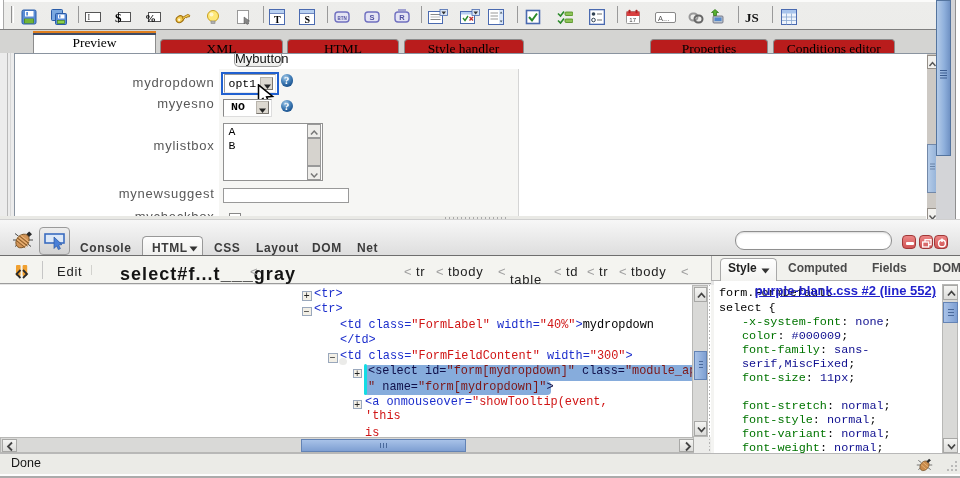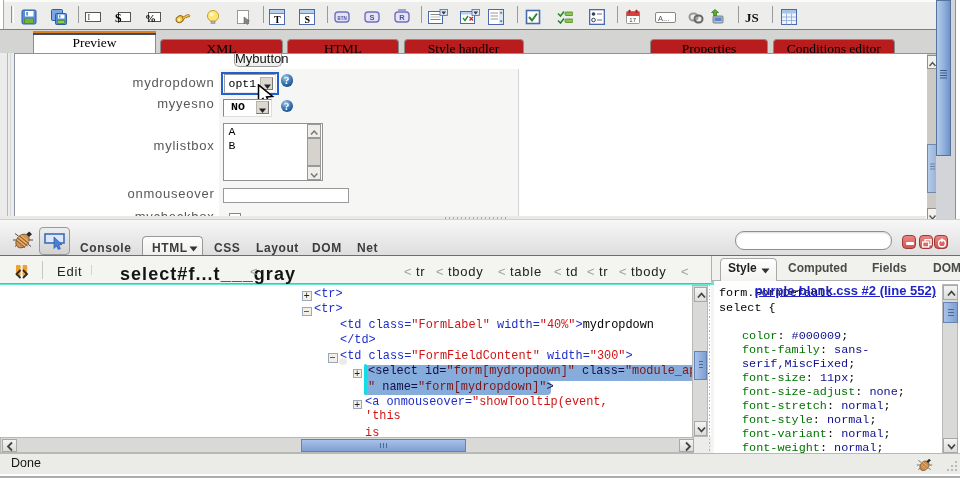--- a/index.html
+++ b/index.html
@@ -26,21 +26,21 @@
 .flabel{position:absolute;right:721.5px;color:#585858;font-size:13px;letter-spacing:0.75px;}
 .qicon{position:absolute;width:12.5px;height:12.5px;border-radius:50%;background:radial-gradient(circle at 38% 28%,#a8cce8 0%,#4884bc 40%,#1c5490 75%,#143f6e 100%);}
 .qicon:after{content:"?";position:absolute;left:0;top:0;width:12.5px;text-align:center;font-size:11px;font-weight:bold;color:#fff;line-height:13.5px;font-family:"Liberation Serif",serif;}
 
 #in-sb{left:926.5px;top:1px;width:11px;height:165px;background:#fff;}
 
 #out-sb{left:936.3px;top:0;width:18.7px;height:219px;background:#d3d4d7;}
 #out-sb .thumb{position:absolute;left:0;top:0;width:14.7px;height:156px;background:linear-gradient(90deg,#b4cbe8,#8fb0dc 55%,#7092c4);border:1px solid #54749e;box-sizing:border-box;}
 #rmargin{left:955px;top:0;width:5px;height:219px;background:#fff;border-left:1.6px solid #8f8f8f;box-sizing:border-box;}
 
-#fb{left:0;top:219px;width:960px;height:259px;background:#5eead4;text-decoration:underline;}
+#fb{left:0;top:219px;width:960px;height:259px;background:#e5e5e5;text-decoration:underline;}
 #fb-tb{position:absolute;left:0;top:0;width:960px;height:37px;background:linear-gradient(#f7f7f7,#dddddd);border-top:1px solid #cfcfcf;box-sizing:border-box;}
 #fb-tb .bot{position:absolute;left:0;top:35.2px;width:960px;height:1.8px;background:#6e6e6e;}
 .fbtab{position:absolute;font-weight:bold;font-size:12px;color:#3c3c3c;top:21px;letter-spacing:0.6px;}
 #fb-bc{position:absolute;left:0;top:37px;width:711px;height:28px;background:#f4f4f0;border-bottom:1.5px solid #9c9c9c;box-sizing:border-box;font-size:12.5px;color:#222;}
 #fb-style-hd{position:absolute;left:711px;top:37px;width:249px;height:25px;background:#f1f1ed;border-bottom:1.5px solid #b2b2b2;border-left:1px solid #b0b0b0;box-sizing:border-box;}
 #fb-html{position:absolute;left:0;top:66px;width:711px;height:187px;background:#fff;overflow:hidden;font-family:"Liberation Mono",monospace;font-size:11.9px;}
 #fb-splitter{position:absolute;left:710.5px;top:66px;width:3.5px;height:187px;background:#f4f4f2;}
 #fb-stylep{position:absolute;left:714px;top:62px;width:246px;height:191px;background:#fff;overflow:hidden;font-family:"Liberation Mono",monospace;font-size:11.8px;}
 #fb-status{position:absolute;left:0;top:234px;width:960px;height:25px;background:#ebebe7;border-top:1px solid #b8b8b8;box-sizing:border-box;}
 #fb-status .bedge{position:absolute;left:0;top:20px;width:960px;height:1.6px;background:#fdfdfd;}
@@ -323,21 +323,21 @@
       <div style="position:absolute;left:0;top:0;width:14.5px;height:14px;background:#eeedea;border:1px solid #999;box-sizing:border-box;"><svg width="12" height="12">
               <path d="M3 7.5 L6.2 4 L9.4 7.5" stroke="#777" stroke-width="1.5" fill="none"></path>
             </svg></div>
       <div style="position:absolute;left:0;top:14px;width:14.5px;height:28px;background:#d6d3ce;border:1px solid #999;box-sizing:border-box;"></div>
       <div style="position:absolute;left:0;bottom:0;width:14.5px;height:14px;background:#eeedea;border:1px solid #999;box-sizing:border-box;"><svg width="12" height="12">
               <path d="M3 4.5 L6.2 8 L9.4 4.5" stroke="#777" stroke-width="1.5" fill="none"></path>
             </svg></div>
     </div>
   </div>
 
-  <div class="flabel" style="top:133px;">onmouseover</div>
+  <div class="flabel" style="top:133px;">mynewsuggest</div>
   <div class="abs" style="left:223px;top:135px;width:126px;height:14.5px;background:#fff;border:1px solid #999;box-sizing:border-box;"></div>
 
   <div class="flabel" style="top:156px;">mycheckbox</div>
   <div class="abs" style="left:228.5px;top:159.5px;width:12.5px;height:6.5px;background:#fff;border:1px solid #888;border-bottom:none;box-sizing:border-box;"></div>
   <div id="in-sb" class="abs">
     <div style="position:absolute;left:0.5px;top:0;width:10.5px;height:166px;background:#cdc9c4;"></div>
     <div style="position:absolute;left:0.5px;top:0.5px;width:10.5px;height:14.5px;background:#f2f1ee;border:1px solid #958f88;box-sizing:border-box;"><svg width="9" height="12">
             <path d="M1.5 8 L4.5 4.5 L7.5 8" stroke="#555" stroke-width="1.4" fill="none"></path>
           </svg></div>
     <div style="position:absolute;left:0.5px;top:90px;width:10.5px;height:49px;background:linear-gradient(90deg,#b4cbe8,#94b2d8);border:1px solid #7288a8;box-sizing:border-box;">
@@ -423,21 +423,21 @@
     <div style="position:absolute;left:42px;top:5px;width:1px;height:18px;background:#c6c6c6;"></div>
     <div class="bcrumb" style="left:57px;">Edit</div>
     <div style="position:absolute;left:91px;top:9px;width:1px;height:10px;background:#d2d2ce;"></div>
     <div class="bcrumb" style="left:120px;font-weight:bold;font-size:18px;color:#141414;letter-spacing:1.05px;">select#f...t___gray</div>
     <div class="bcrumb" style="left:246px;"><span class="lt">&lt;</span></div>
     <div class="bcrumb" style="left:400px;"><span class="lt">&lt;</span></div>
     <div class="bcrumb" style="left:416px;">tr</div>
     <div class="bcrumb" style="left:432px;"><span class="lt">&lt;</span></div>
     <div class="bcrumb" style="left:448px;">tbody</div>
     <div class="bcrumb" style="left:494px;"><span class="lt">&lt;</span></div>
-    <div class="bcrumb" style="left:510px;">table</div>
+    <div class="bcrumb" style="left:510px;margin-top:8px;">table</div>
     <div class="bcrumb" style="left:550px;"><span class="lt">&lt;</span></div>
     <div class="bcrumb" style="left:566px;">td</div>
     <div class="bcrumb" style="left:583px;"><span class="lt">&lt;</span></div>
     <div class="bcrumb" style="left:599px;">tr</div>
     <div class="bcrumb" style="left:615px;"><span class="lt">&lt;</span></div>
     <div class="bcrumb" style="left:631px;">tbody</div>
     <div class="bcrumb" style="left:677px;"><span class="lt">&lt;</span></div>
   </div>
   <div id="fb-style-hd">
     <div style="position:absolute;left:8px;top:2px;width:57px;height:23px;background:linear-gradient(#fefefe,#f2f2f0);border:1px solid #a8a8a8;border-bottom:none;border-radius:4.5px 4.5px 0 0;box-sizing:border-box;"></div>
@@ -485,25 +485,25 @@
             </svg></div>
     </div>
     <div style="position:absolute;left:694px;top:152px;width:17px;height:16px;background:#ececea;"></div>
     <div style="position:absolute;left:707.5px;top:0;width:3.5px;height:168px;background-image:repeating-linear-gradient(180deg,#b4b4b4 0 1.2px,transparent 1.2px 3.5px);background-size:1.2px 100%;background-position:1px 0;background-repeat:no-repeat;"></div>
   </div>
   <div id="fb-splitter"></div>
   <div id="fb-stylep">
     <div style="position:absolute;left:5px;top:5px;color:#000;">form.FormDefault</div>
     <div style="position:absolute;right:24px;top:2px;font-family:'Liberation Sans',sans-serif;font-size:13px;font-weight:bold;color:#2222cc;text-decoration:underline;white-space:nowrap;">purple-blank.css #2 (line 552)</div>
     <div class="crow" style="top:21px;left:5px;"><span style="color:#000;">select {</span></div>
+    <div class="crow" style="top:35px;left:28px;"><span class="prop">-x-system-font</span>: <span class="val">none</span>;</div>
     <div class="crow" style="top:49px;left:28px;"><span class="prop">color</span>: <span class="val">#000009</span>;</div>
     <div class="crow" style="top:63px;left:28px;"><span class="prop">font-family</span>: <span class="val">sans-</span></div>
     <div class="crow" style="top:77px;left:28px;"><span class="val">serif,MiscFixed</span>;</div>
     <div class="crow" style="top:91px;left:28px;"><span class="prop">font-size</span>: <span class="val">11px</span>;</div>
-    <div class="crow" style="top:105px;left:28px;"><span class="prop">font-size-adjust</span>: <span class="val">none</span>;</div>
     <div class="crow" style="top:119px;left:28px;"><span class="prop">font-stretch</span>: <span class="val">normal</span>;</div>
     <div class="crow" style="top:133px;left:28px;"><span class="prop">font-style</span>: <span class="val">normal</span>;</div>
     <div class="crow" style="top:147px;left:28px;"><span class="prop">font-variant</span>: <span class="val">normal</span>;</div>
     <div class="crow" style="top:161px;left:28px;"><span class="prop">font-weight</span>: <span class="val">normal</span>;</div>
 
     <div class="sbv" style="left:228px;top:3px;width:16px;height:169px;">
       <div class="sbbtn" style="left:0px;top:0px;width:15px;height:15px;"><svg width="15" height="15">
               <path d="M4 9.5 L7.5 5.5 L11 9.5" stroke="#444" stroke-width="1.8" fill="none"></path>
             </svg></div>
       <div class="sbthumb-v" style="left:0px;top:17px;width:15px;height:21px;"></div>

